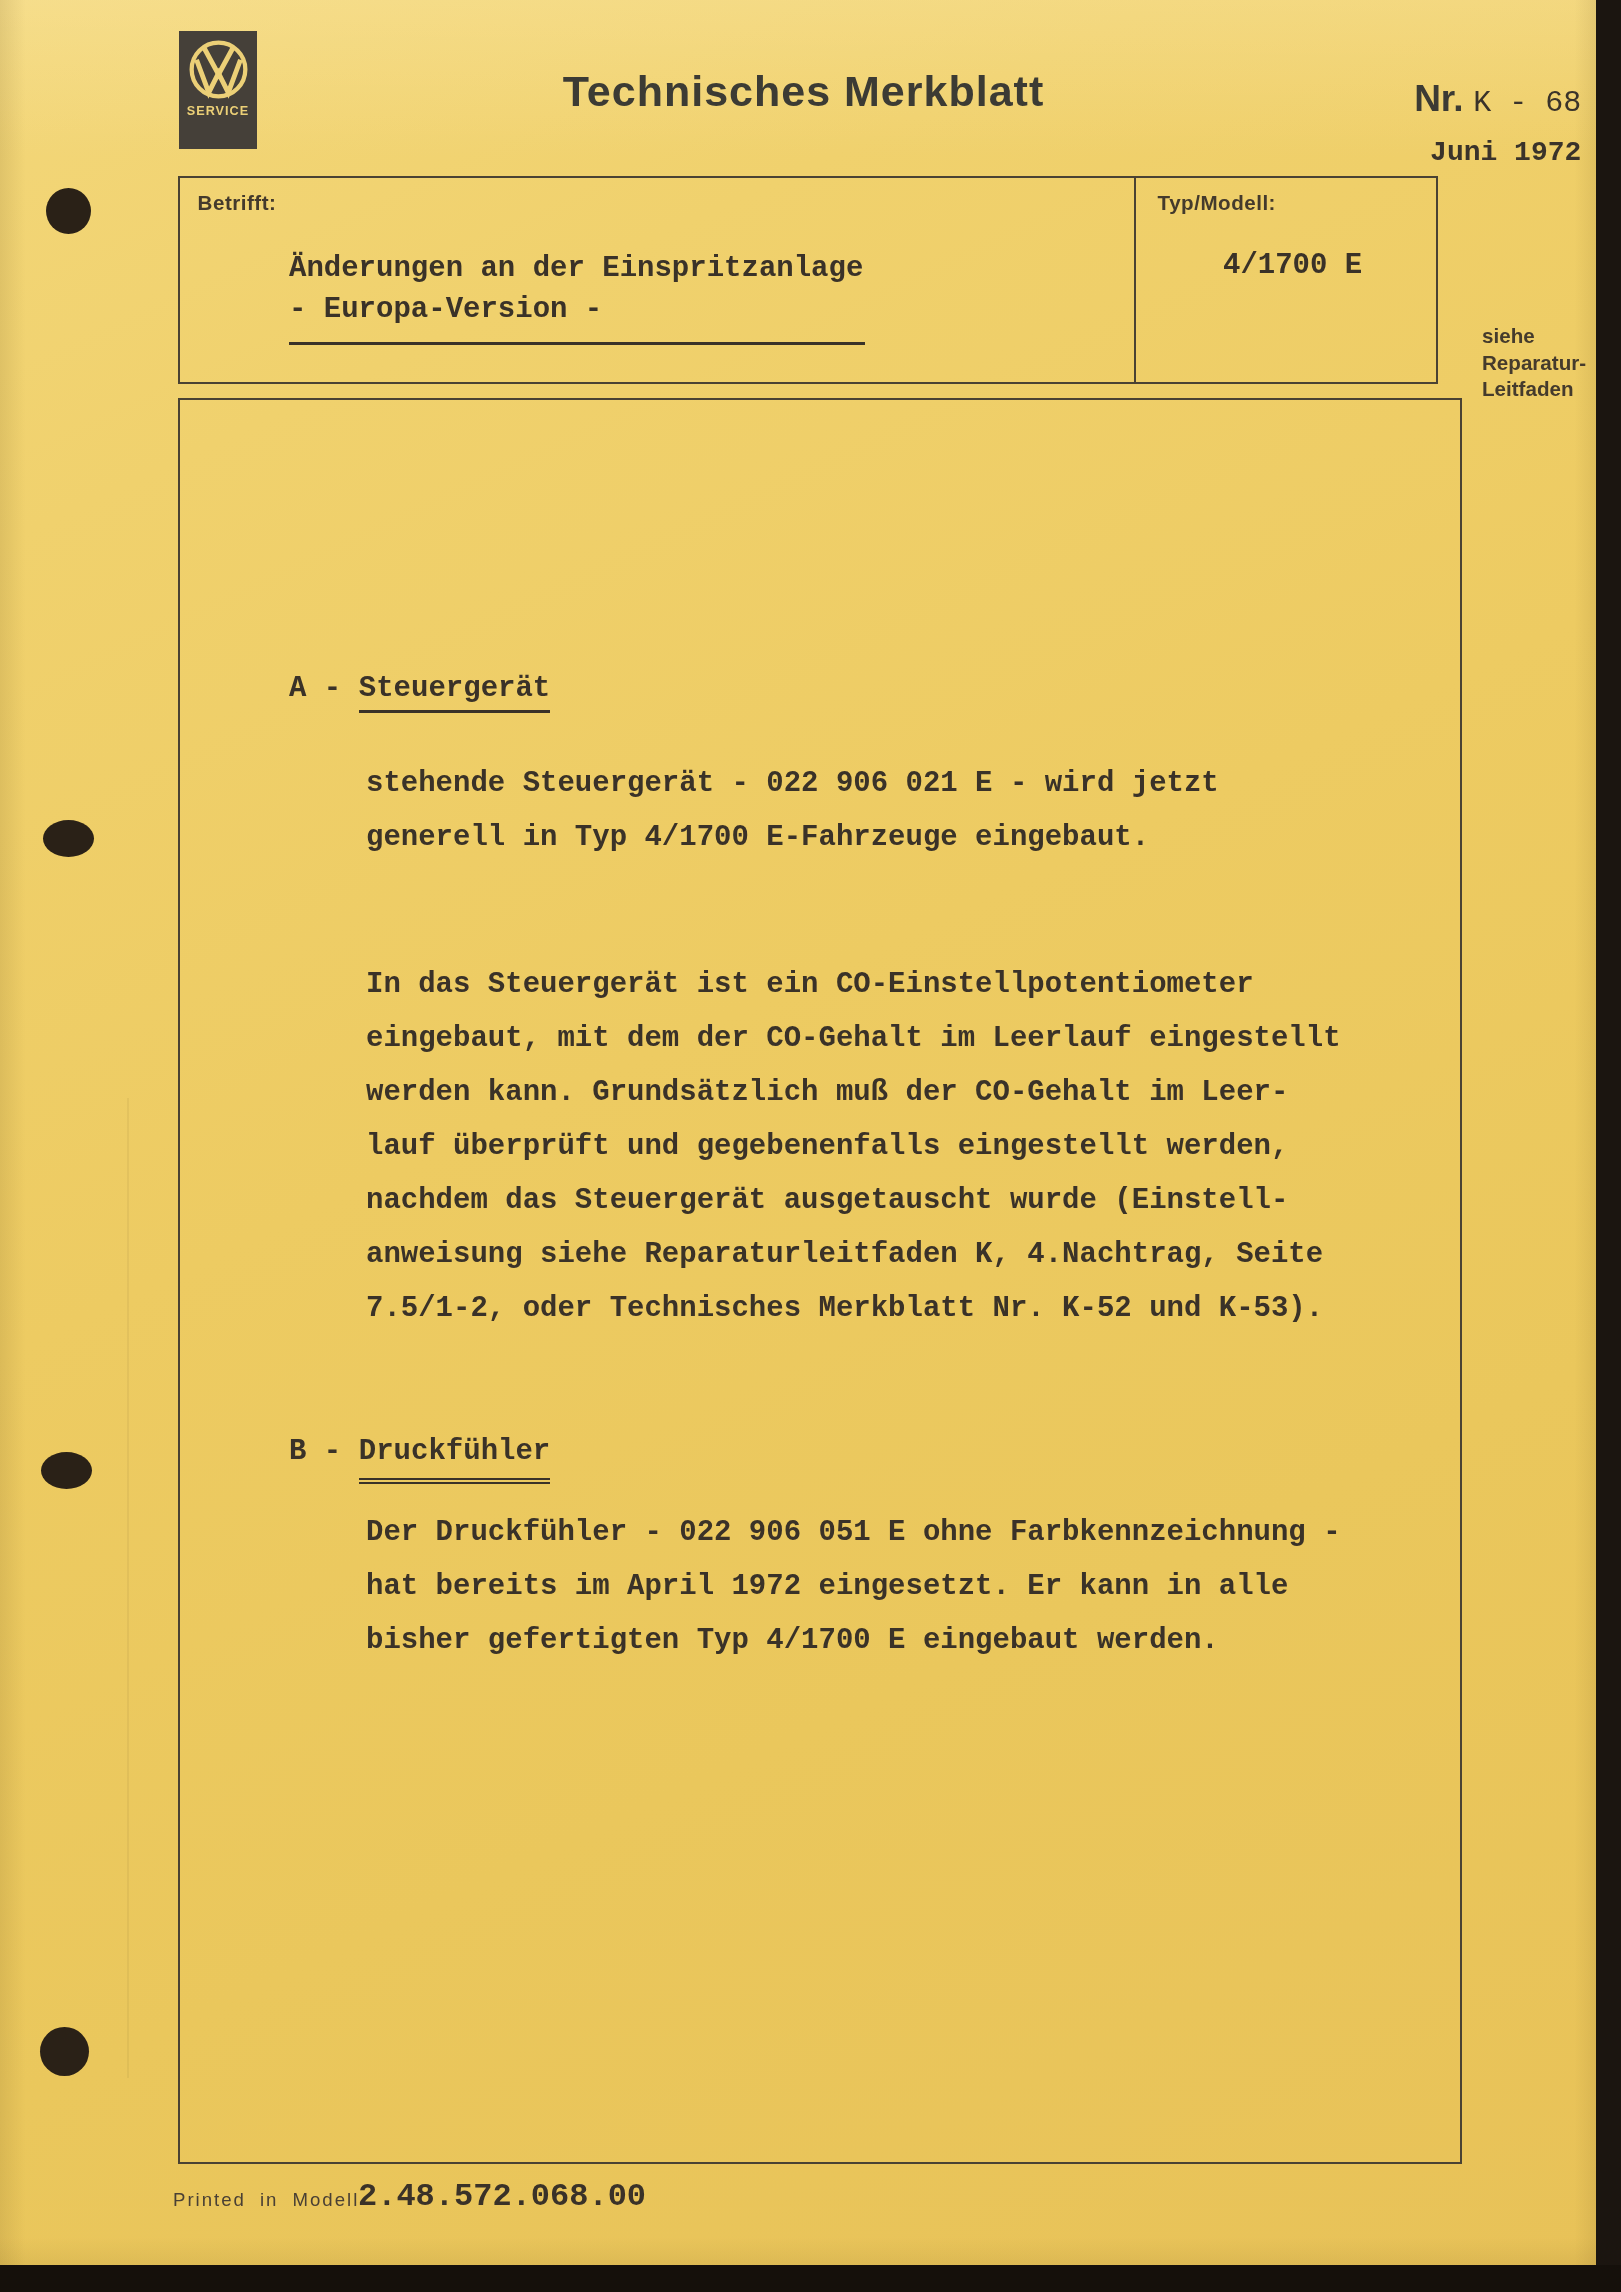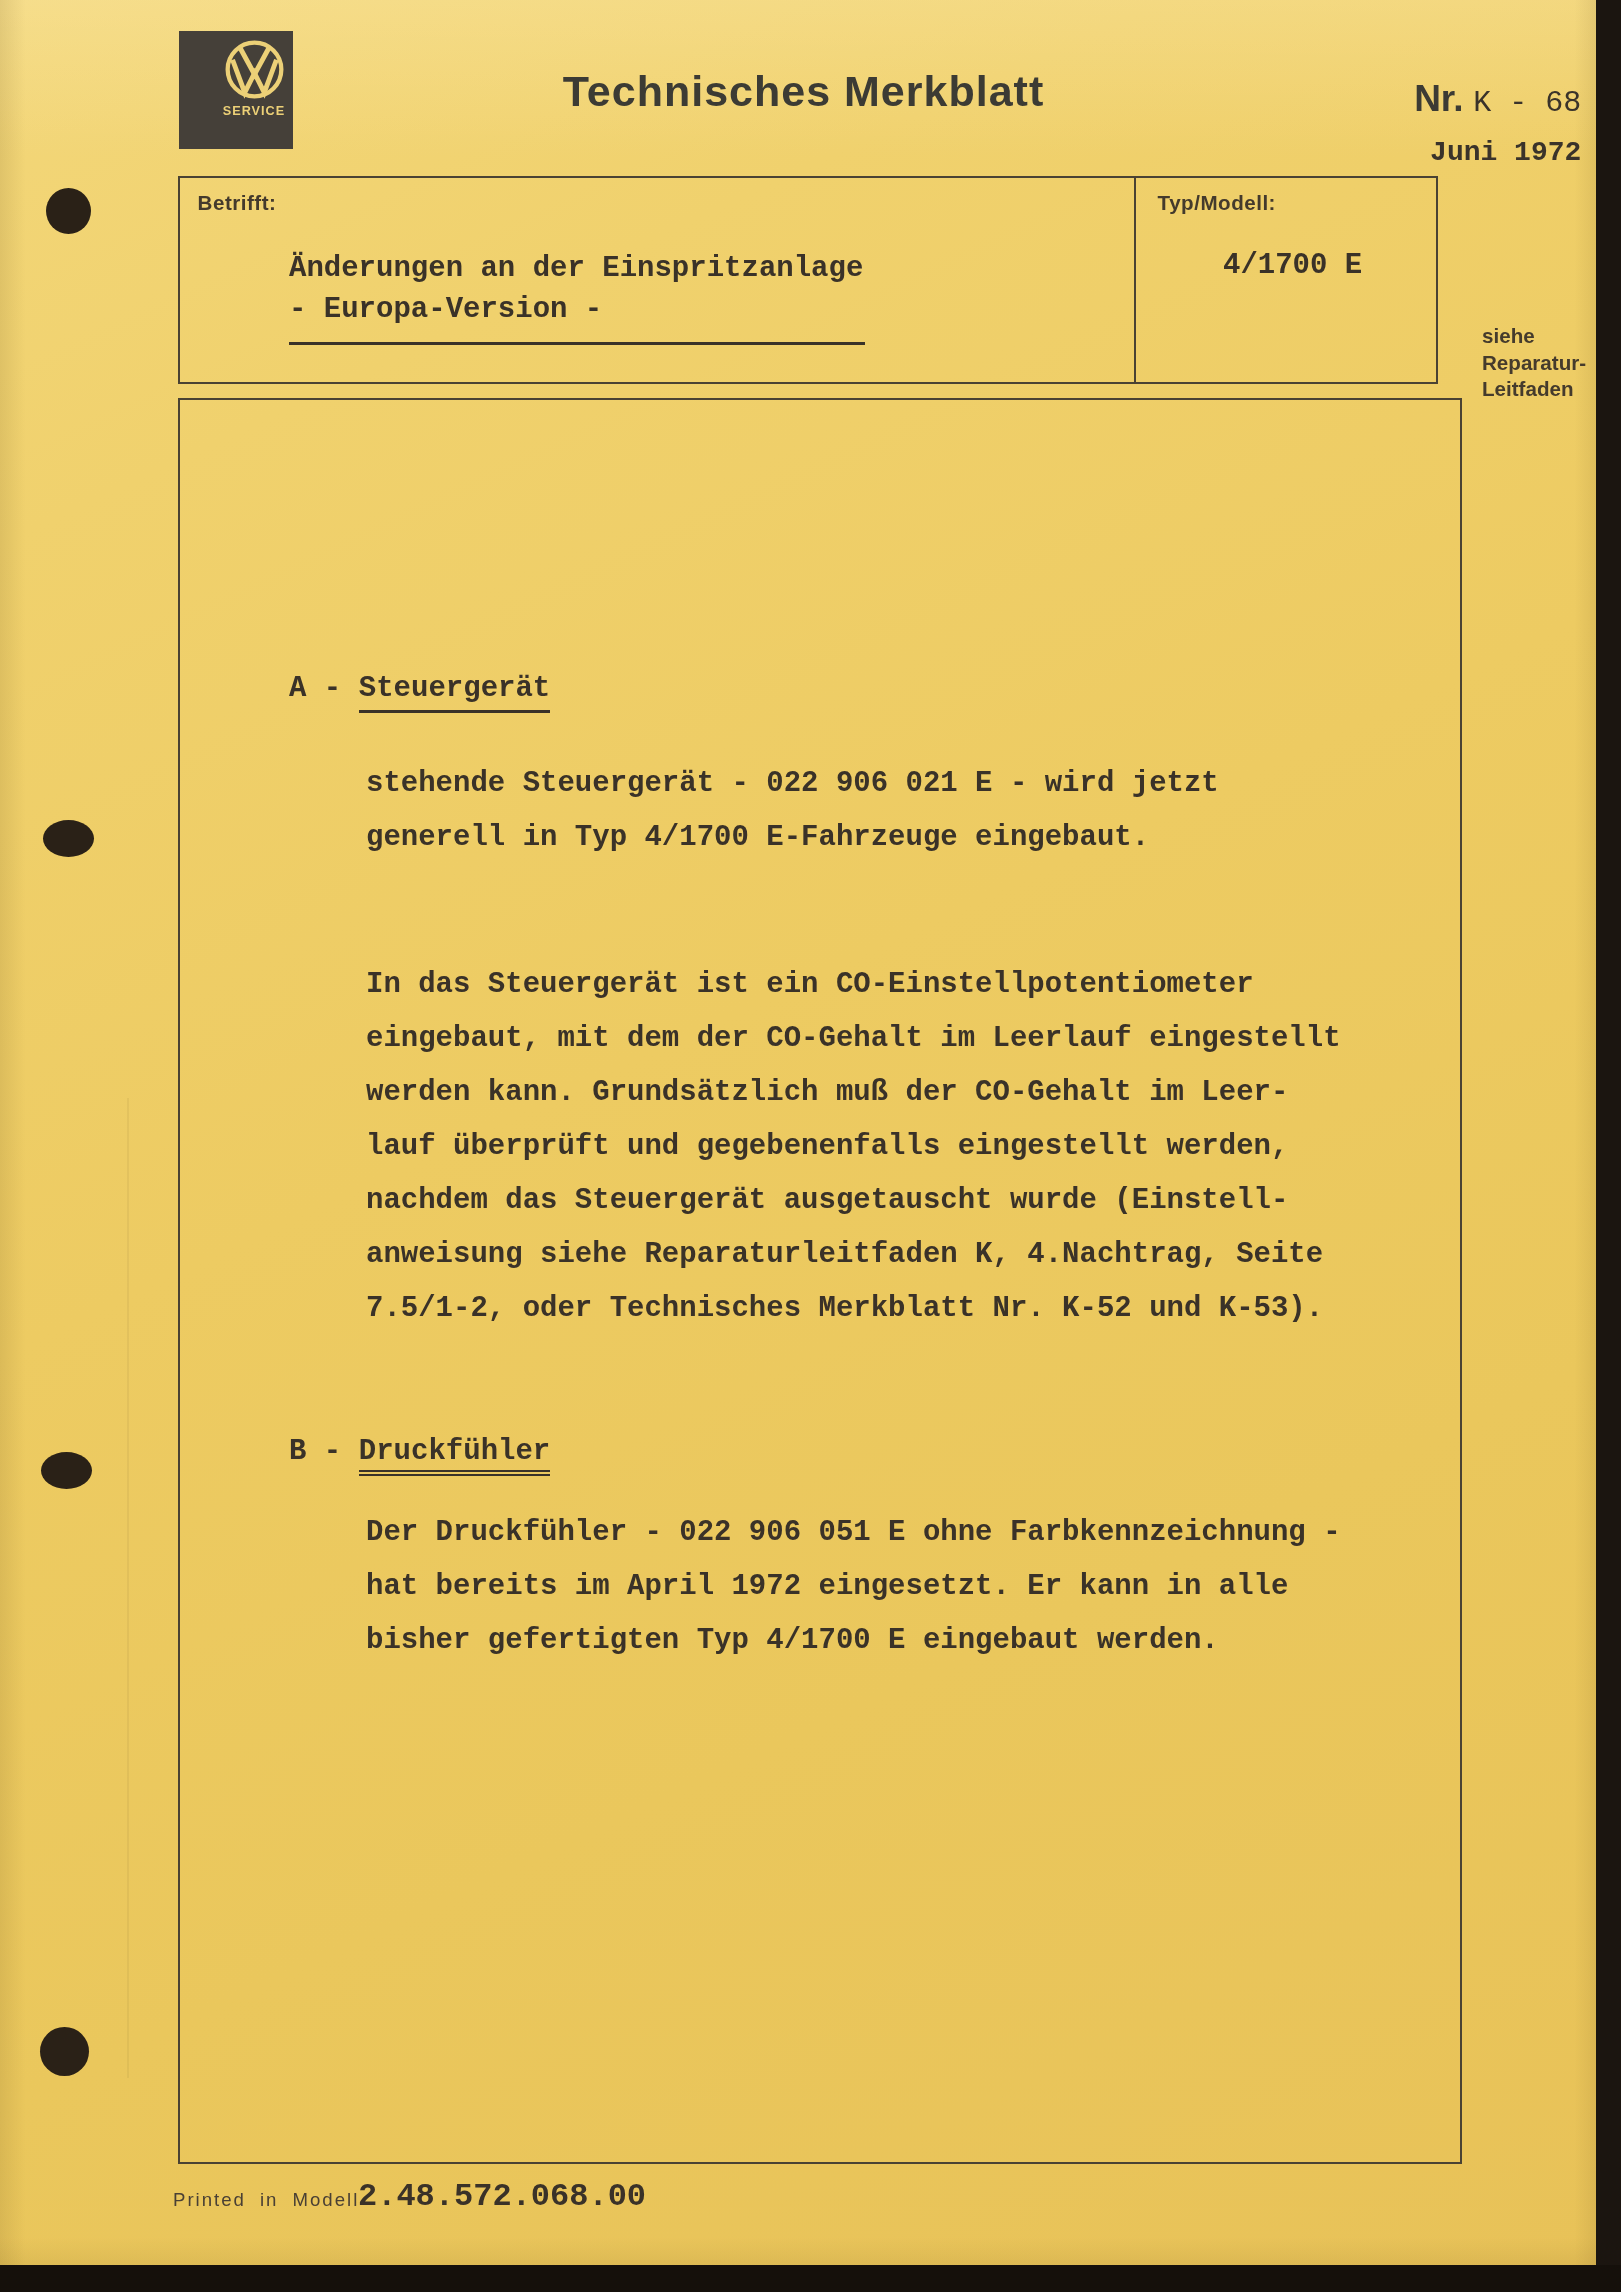--- a/index.html
+++ b/index.html
@@ -26,21 +26,21 @@
   }
   
   .hole{position:absolute;background:#2a2117;border-radius:50%;}
   .hole.h1{left:46px;top:188px;width:45px;height:46px;}
   .hole.h2{left:43px;top:820px;width:51px;height:37px;}
   .hole.h3{left:41px;top:1452px;width:51px;height:37px;}
   .hole.h4{left:40px;top:2027px;width:49px;height:49px;}
   
   .logo-box{
     position:absolute;left:179px;top:31px;width:78px;height:118px;
-    background:#454039;display:flex;flex-direction:column;align-items:center;padding-left:36px;
+    background:#454039;display:flex;flex-direction:column;align-items:center;
   }
   .logo-box svg{margin-top:7.8px;}
   .logo-caption{
     color:#ecd077;font-size:12.7px;font-weight:bold;letter-spacing:1px;
     margin-top:3.9px;font-family:"Liberation Sans",sans-serif;
   }
   .title{
     position:absolute;left:0;top:67px;width:1607px;text-align:center;
     font-size:43px;font-weight:bold;letter-spacing:1px;color:#3c3b34;
   }
@@ -99,21 +99,21 @@
     position:absolute;left:178px;top:398px;width:1284px;height:1766px;
     border:2.9px solid #4a4233;box-sizing:border-box;
   }
   .mono{
     font-family:"Liberation Mono","DejaVu Sans Mono",monospace;
     font-weight:bold;color:#3a3228;white-space:nowrap;
   }
   .section-head{position:absolute;font-size:29px;}
   .section-head .sec-label{margin-right:17.6px;}
   .section-head .sec-title-a{border-bottom:3.9px solid #3a3228;padding-bottom:5px;}
-  .section-head .sec-title-b{border-bottom:6.9px double #3a3228;padding-bottom:2px;}
+  .section-head .sec-title-b{border-bottom:6.9px double #3a3228;padding-bottom:10px;}
   .sec-a{left:289px;top:672px;}
   .sec-b{left:289px;top:1435px;}
   .para{position:absolute;font-size:29px;line-height:54px;}
   .para-a1{left:366px;top:757px;}
   .para-a2{left:366px;top:958px;}
   .para-b1{left:366px;top:1506px;}
   
   .printed-in{
     position:absolute;left:173px;top:2189px;font-size:18.6px;color:#4a4034;
     letter-spacing:2px;word-spacing:6.9px;

